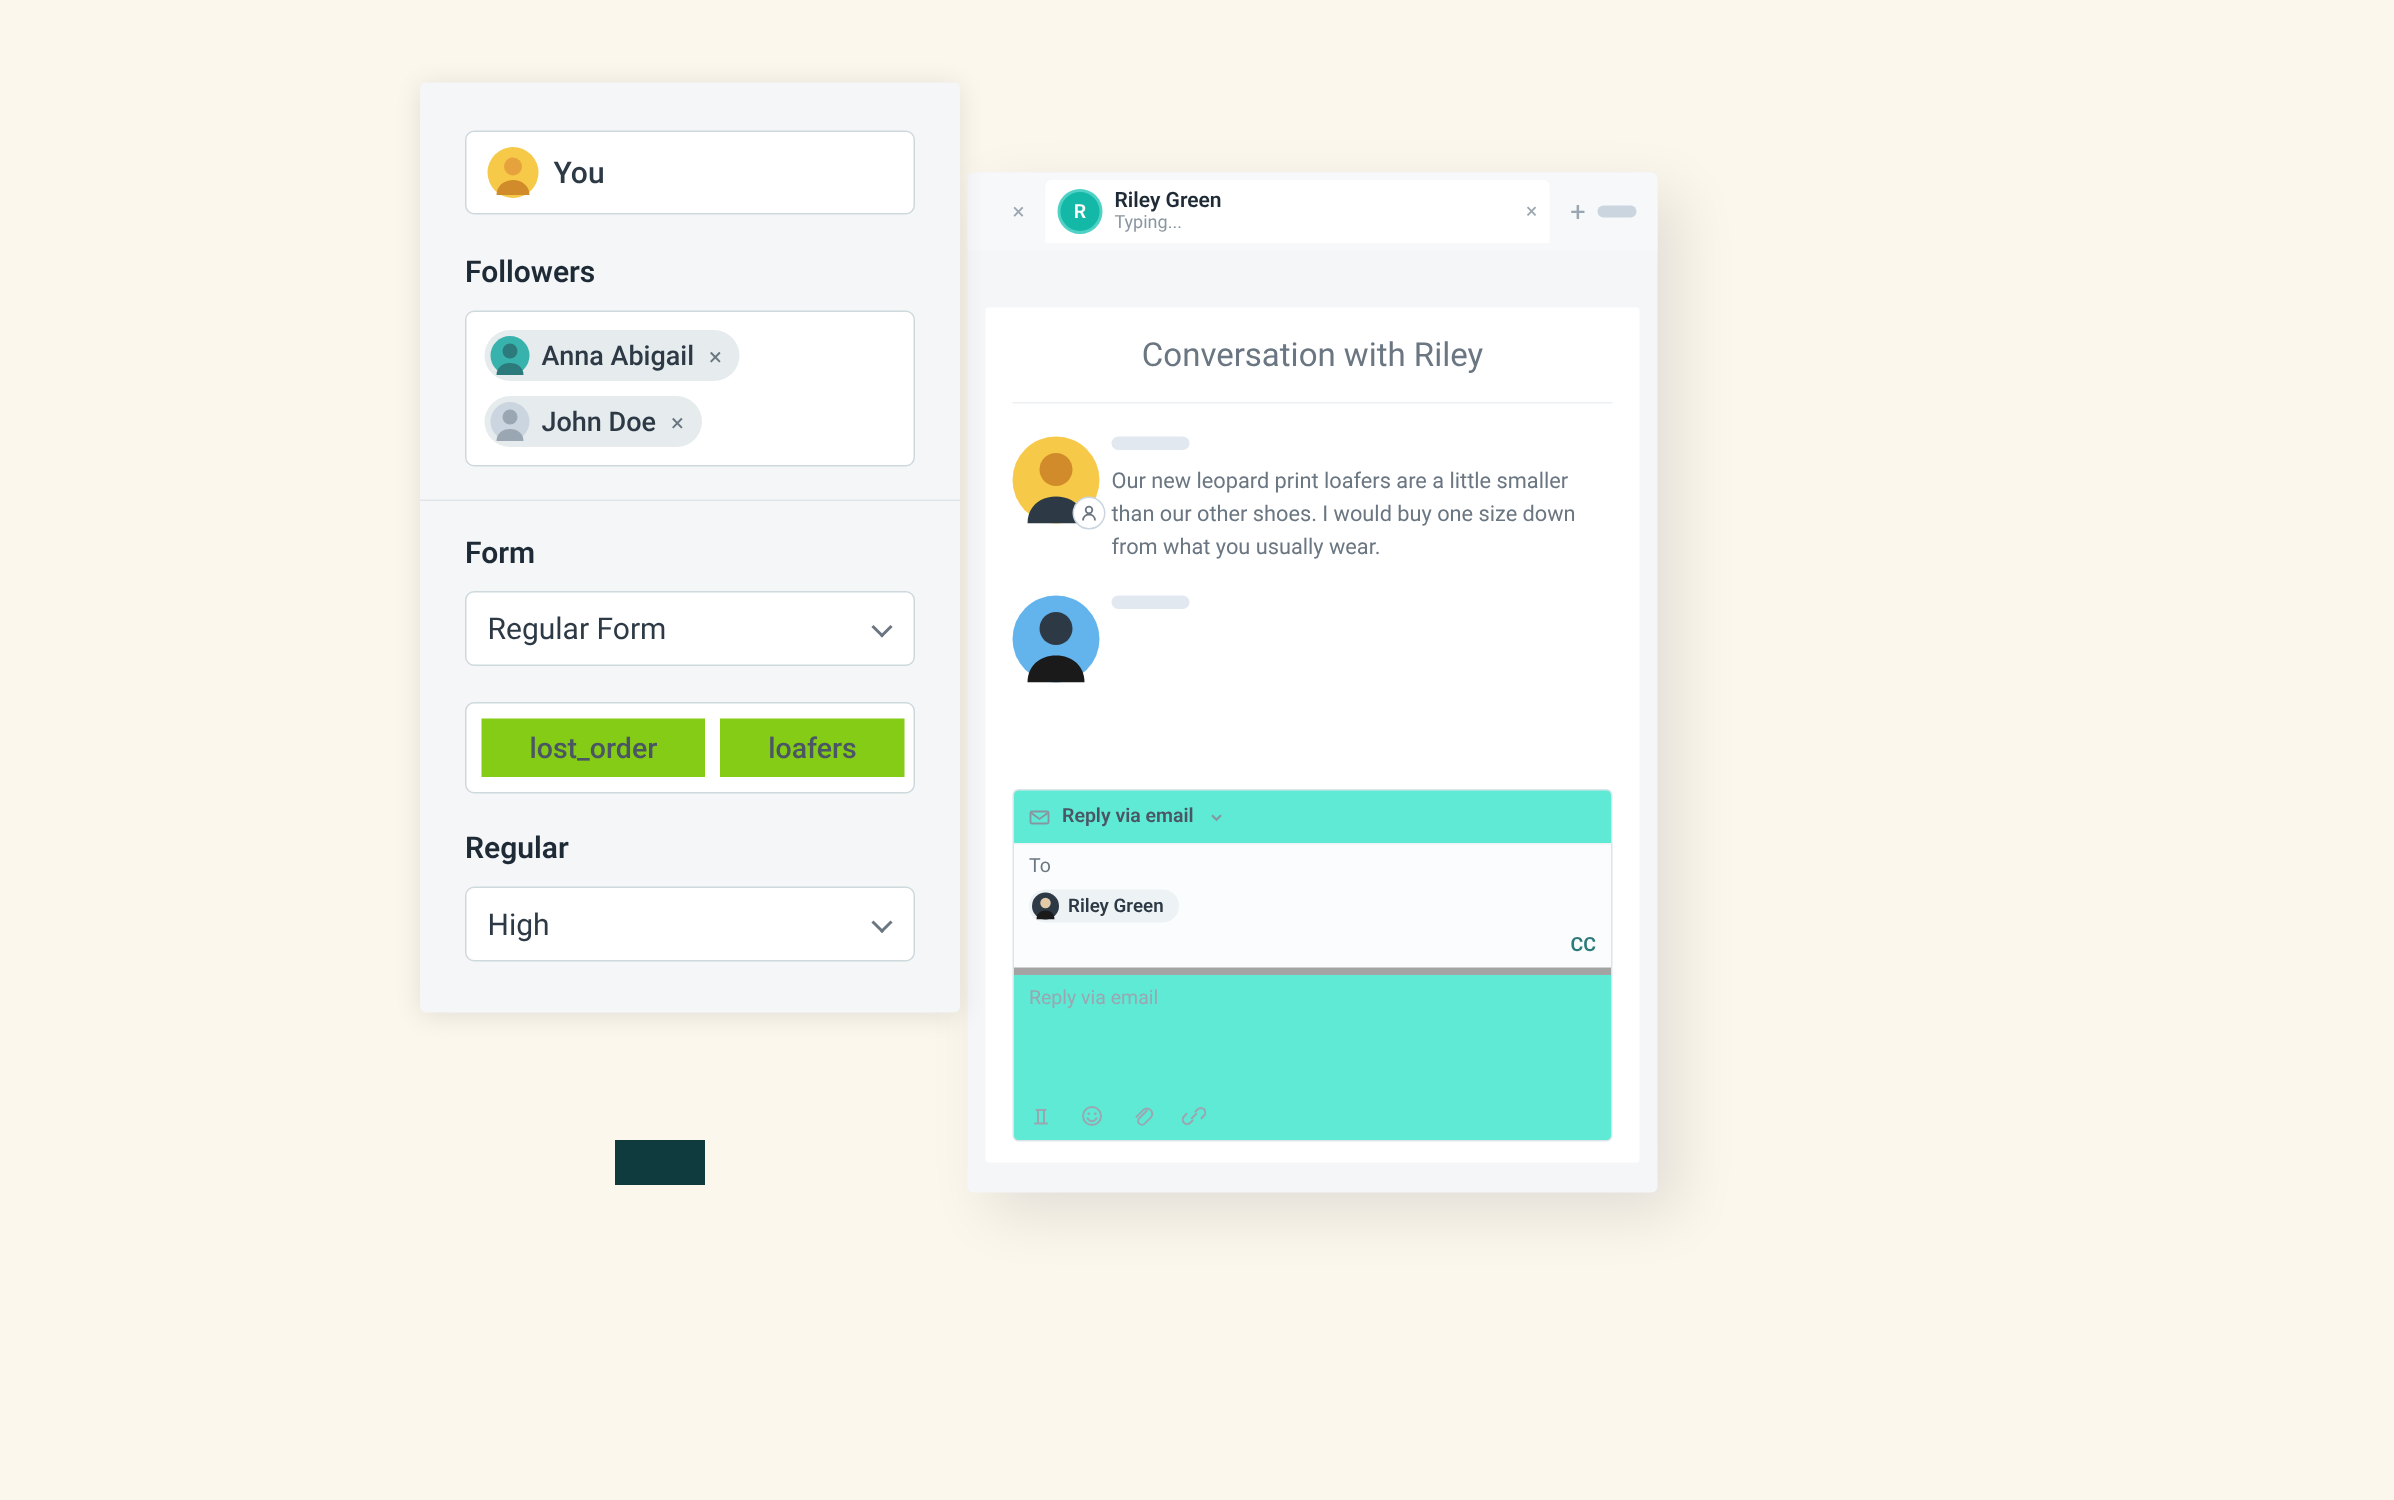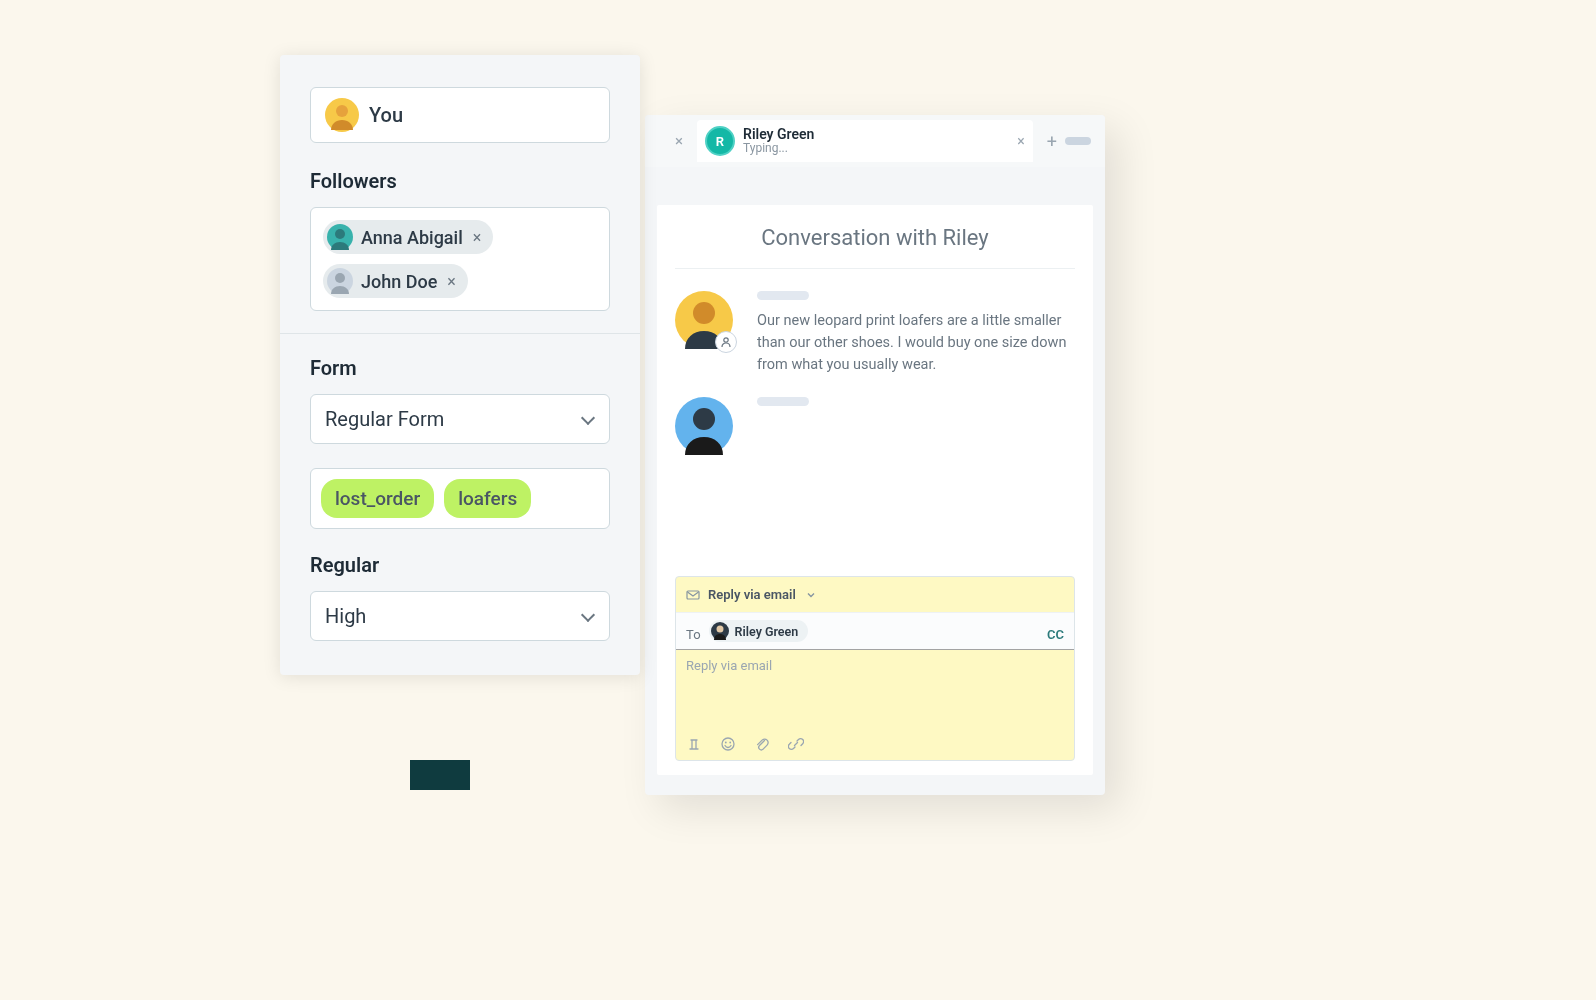--- a/index.html
+++ b/index.html
@@ -133,23 +133,23 @@
   .tags-box {
     background: #fff;
     border: 1px solid #ced9de;
     border-radius: 6px;
     padding: 10px 10px;
     display: flex;
     gap: 10px;
     margin-bottom: 24px;
   }
   .tag {
-    background: #bef264;
-    border-radius: 16px;
-    padding: 8px 14px;
+    background: #84cc16;
+    border-radius: 0;
+    padding: 8px 32px;
     font-size: 19px;
     color: #4a5664;
     font-weight: 500;
   }
   .priority-box { margin-bottom: 0; }
 
   
   .conv-panel {
     position: absolute;
     left: 365px;
@@ -226,21 +226,21 @@
     text-align: center;
     font-size: 22px;
     color: #6a7681;
     font-weight: 400;
     padding-bottom: 18px;
     border-bottom: 1px solid #ecf0f2;
     margin-bottom: 22px;
   }
   .msg {
     display: flex;
-    gap: 24px;
+    gap: 8px;
     margin-bottom: 22px;
   }
   .msg-avatar-wrap { position: relative; width: 58px; height: 58px; flex-shrink:0;}
   .msg-avatar {
     width: 58px; height: 58px; border-radius: 50%;
   }
   .msg-avatar-badge {
     position: absolute;
     right: -4px; bottom: -4px;
     width: 22px; height: 22px;
@@ -257,39 +257,40 @@
   }
   .msg-text {
     font-size: 14.5px;
     color: #6a7681;
     line-height: 1.5;
   }
   .composer {
     margin-top: auto;
     border: 1px solid #dde5e9;
     border-radius: 4px;
-    background: #fef9c3;
+    background: #5eead4;
   }
   .composer-head {
     display: flex;
     align-items: center;
     gap: 8px;
     padding: 8px 10px;
   }
   .composer-head-icon { color: #8695a1; display:flex; }
   .composer-head-label {
     font-size: 13px; font-weight: 600; color: #4a5664;
   }
   .composer-head-chevron { margin-left: 2px;}
   .composer-to {
-    display: flex; align-items: flex-end; gap: 8px;
+    display: flex; align-items: flex-start; gap: 8px;
     padding: 7px 10px;
     border-top: 1px solid #eef2f4;
-    border-bottom: 1px solid #a3a3a3;
+    border-bottom: 5px solid #a3a3a3;
     background: #fbfcfd;
+    flex-direction: column;
   }
   .to-label { font-size: 13px; color: #6a7681; }
   .to-chip {
     display: inline-flex; align-items: center; gap: 6px;
     background: #edf2f4; border-radius: 12px;
     padding: 2px 10px 2px 2px;
   }
   .to-chip .avatar { width: 18px; height: 18px; }
   .to-chip-name { font-size: 12.5px; color: #2d3a46; font-weight: 600; }
   .cc { margin-left: auto; font-size: 13px; color: #2c7a7b; font-weight: 600; cursor:pointer;}

